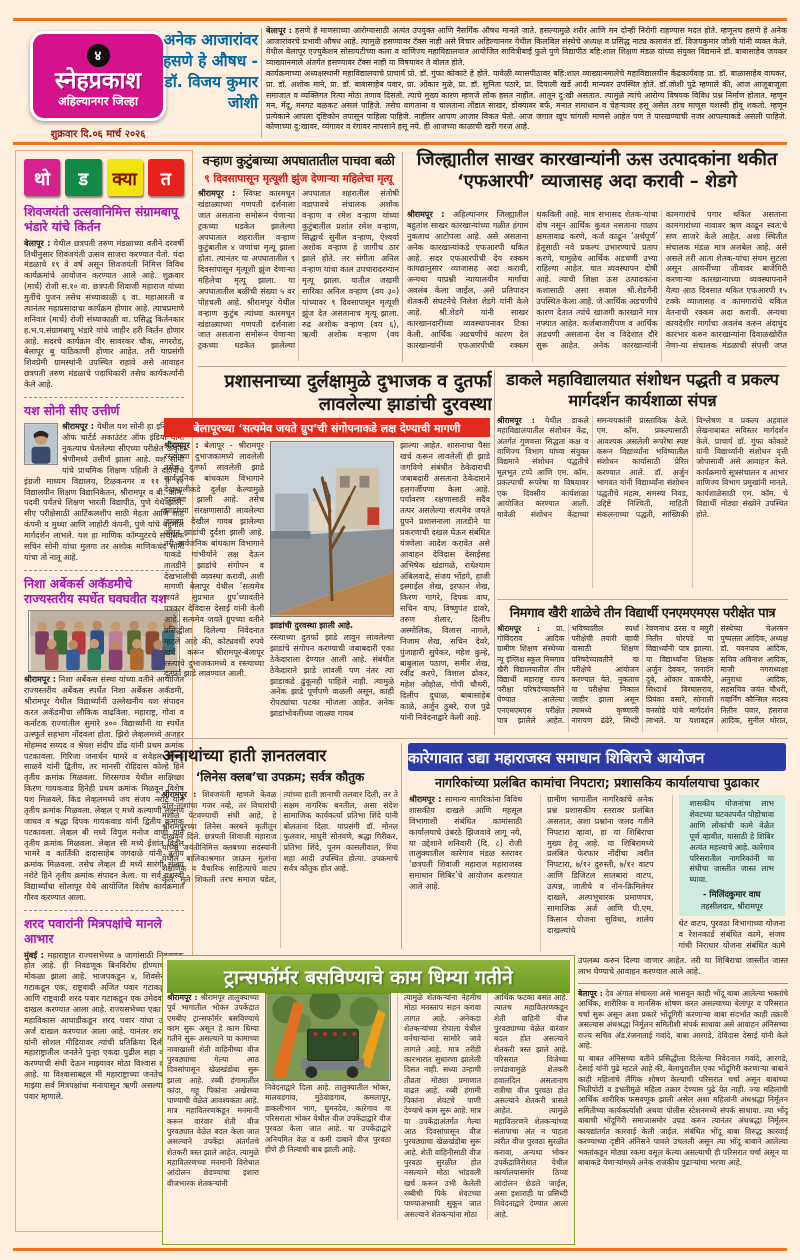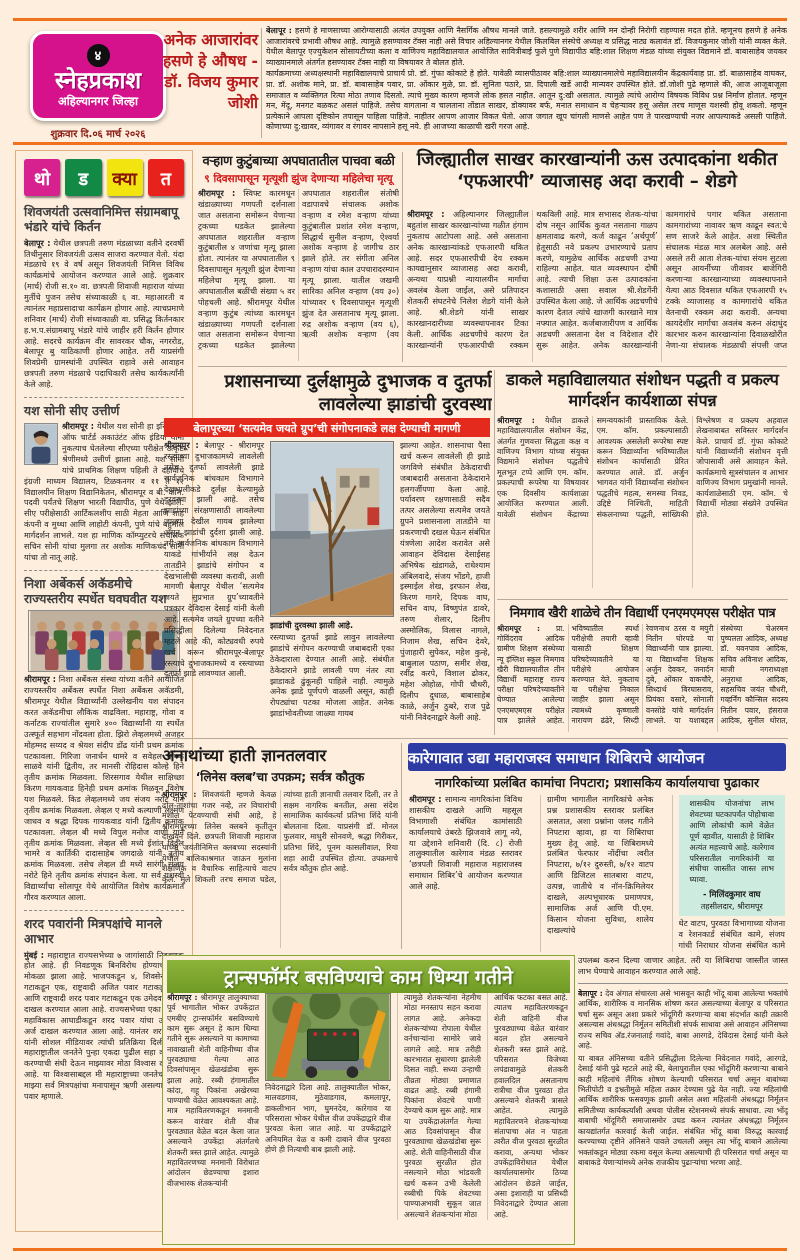--- a/index.html
+++ b/index.html
@@ -14,31 +14,31 @@
   .dl{font-weight:bold}
   
   .logo{left:30px;top:31px;width:136px;height:90px;background:#d6118c;border:3px solid #fff;
         border-radius:14px;box-shadow:0 2px 4px rgba(0,0,0,.35);display:flex;flex-direction:column;
         align-items:center;justify-content:center;gap:1px}
   .logo-circle{width:23px;height:23px;border-radius:50%;background:#101010;color:#fff;display:flex;
         align-items:center;justify-content:center;font-size:13px;font-weight:bold}
   .logo-title{color:#fff;font-size:23px;font-weight:bold;line-height:1.05;text-shadow:1px 1px 0 #7a0a52}
   .logo-sub{color:#fff;font-size:11.5px;font-weight:bold}
   .mast-date{left:20px;top:126px;width:156px;text-align:center;color:#8b1d15;font-weight:bold;font-size:10px}
-  .lead-head{left:160px;top:30px;width:98px;text-align:right;font-weight:bold;font-size:15.5px;line-height:1.35;color:#b91c1c}
+  .lead-head{left:160px;top:30px;width:98px;text-align:right;font-weight:bold;font-size:15.5px;line-height:1.35;color:#0369a1}
   .lead-body{left:266px;top:26px;width:521px;height:114px;overflow:hidden;font-size:7.9px;line-height:1.34;text-align:justify}
   .lead-body p{margin-bottom:1px}
   
   .briefs{left:15px;top:150px;width:178px;height:1082px;border:1px solid #dfae7f;padding:6px 8px;overflow:hidden}
   .letters{display:flex;gap:5px;justify-content:center;margin:2px 0 9px}
   .letter{width:37px;height:37px;display:flex;align-items:center;justify-content:center;font-size:18px;
           font-weight:bold;border-radius:3px;box-shadow:1px 2px 2px rgba(0,0,0,.45)}
   .l0{background:#d6218f;color:#fff}.l1{background:#128a45;color:#fff}
   .l2{background:#f2e40e;color:#8a1307}.l3{background:#e8211d;color:#fff}
-  .brief h3{font-size:12.3px;line-height:1.25;margin:1px 0 3px;color:#404040}
+  .brief h3{font-size:12.3px;line-height:1.25;margin:1px 0 3px;color:#a21caf}
   .bdiv{border:none;border-top:1px dashed #8c8c8c;margin:6px 0}
   .yash{float:left;margin:1px 4px 1px 0;border:1px solid #8c8c8c}
   .groupphoto{display:block;margin:1px auto 3px;border:1px solid #8c8c8c}
   
   .story{position:absolute;overflow:hidden}
   .cols2{column-count:2;column-gap:7px;column-rule:1px solid #cfc3b4}
   .cols3{column-count:3;column-gap:8px;column-rule:1px solid #cfc3b4}
   .cols4{column-count:4;column-gap:7px;column-rule:1px solid #cfc3b4}
   .acc-head{font-size:13px;font-weight:bold;text-align:center;white-space:nowrap;letter-spacing:-.4px;overflow:hidden}
   .acc-sub{color:#d21717;font-weight:bold;text-align:center;font-size:10.5px;margin:2px 0 4px;white-space:nowrap;overflow:hidden}

